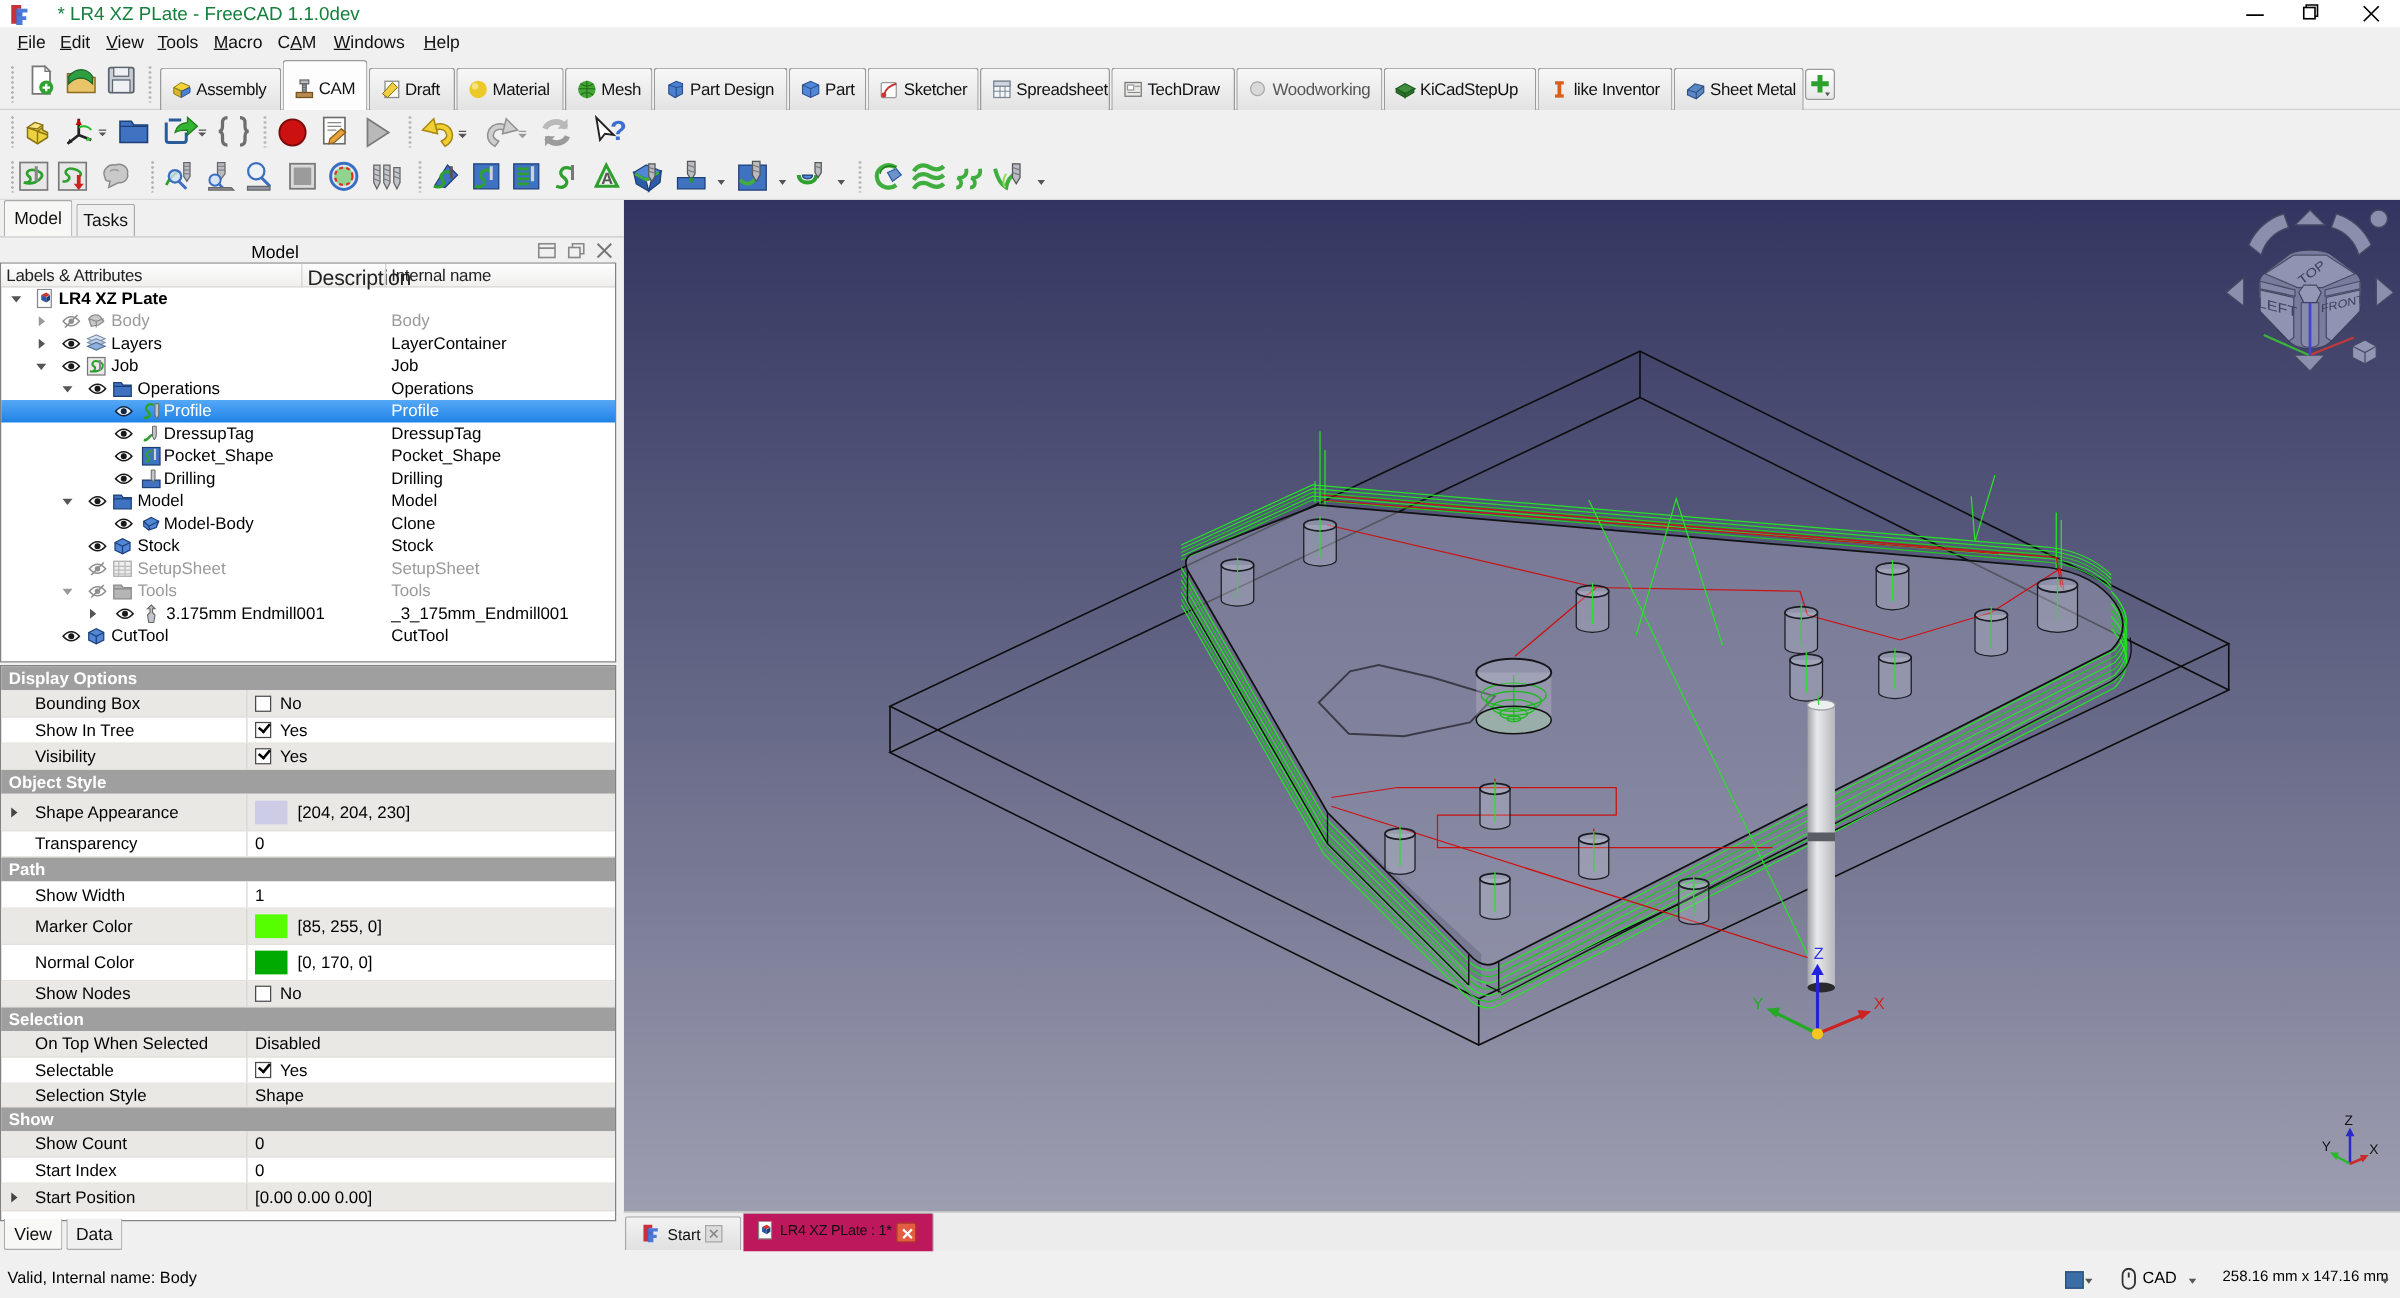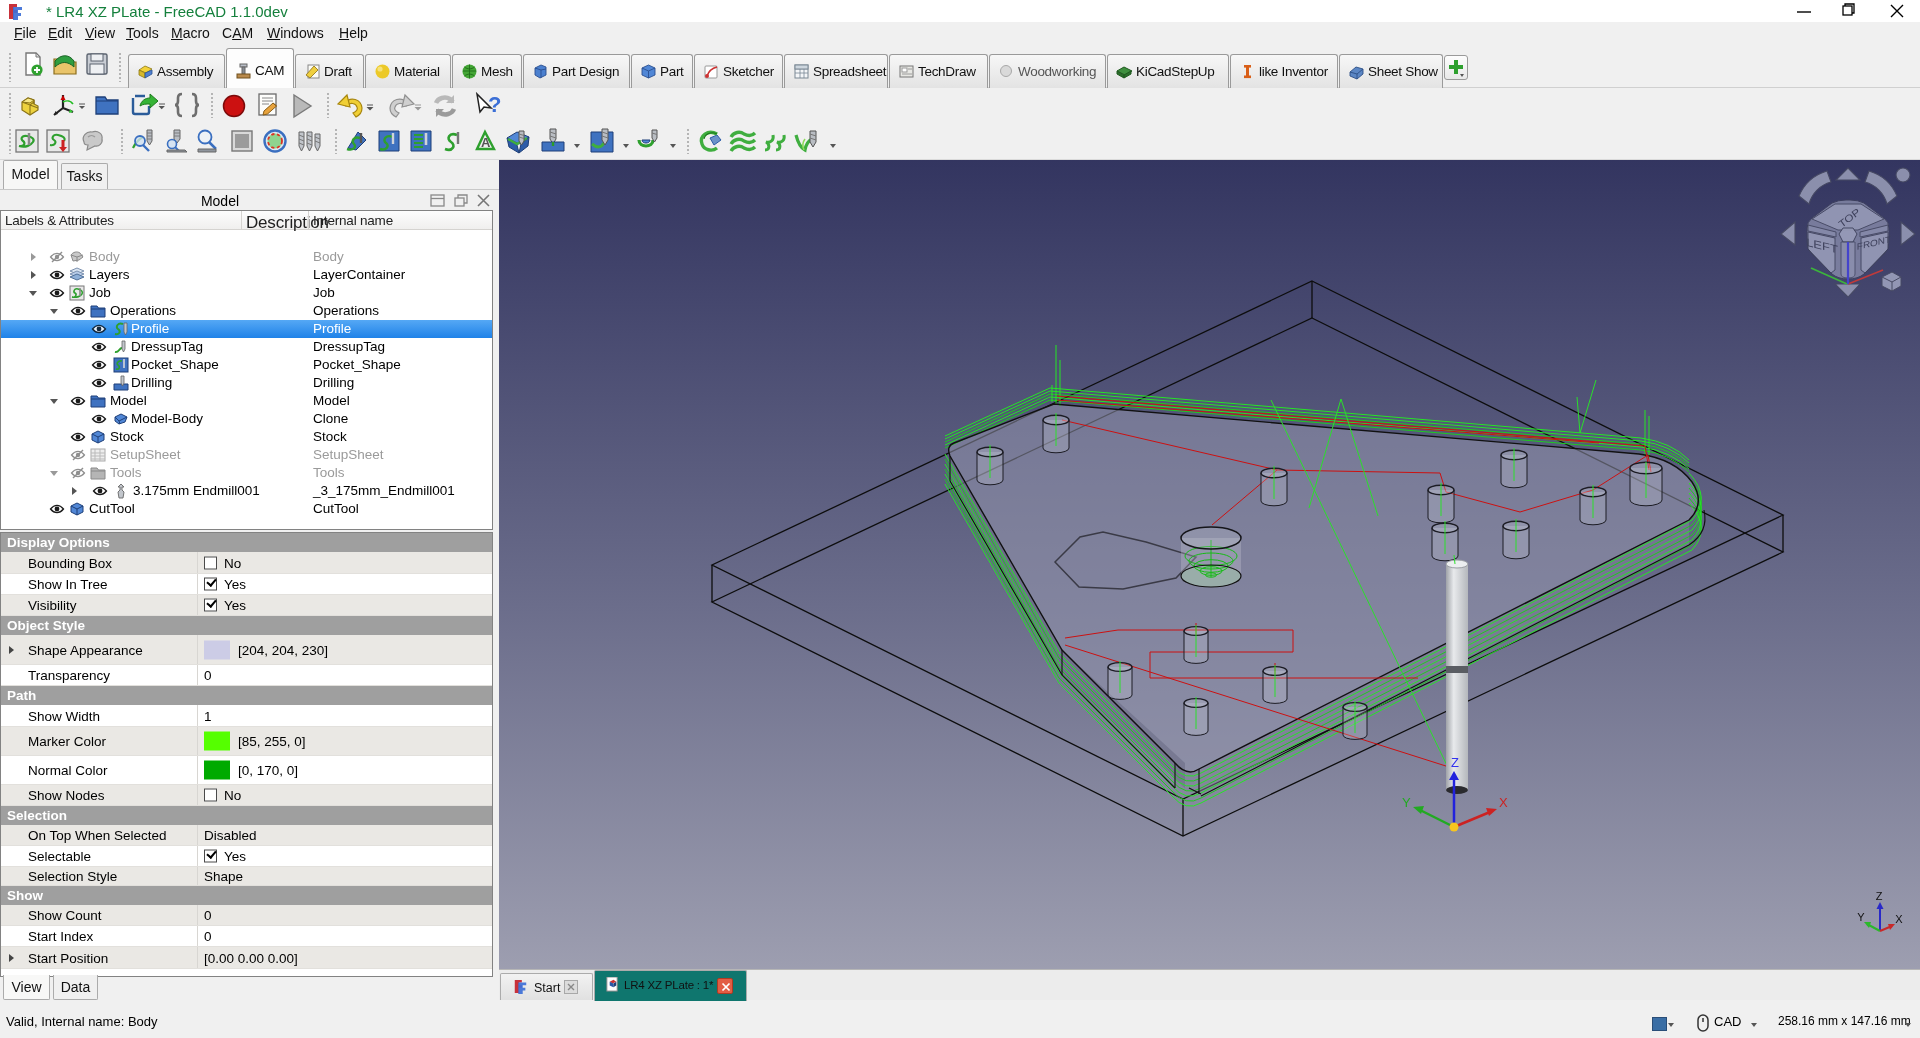--- a/index.html
+++ b/index.html
@@ -197,21 +197,21 @@
         <rect x="7" y="4" width="3" height="9" fill="#d95f18"></rect>
         <rect x="5" y="12.5" width="7" height="2.6" fill="#d95f18"></rect>
       </svg>
       <span class="lbl">like Inventor</span>
     </div>
  <div class="wbtab" style="left:1339px;width:104px">
       <svg class="wbicon" viewBox="0 0 17 17">
         <path d="M2 9l6-5 7 2v5l-6 5-7-3z" fill="#5b86c4" stroke="#2d4f86" stroke-width="0.9"></path>
         <path d="M2 9l7 2 6-5M9 11v5" stroke="#2d4f86" stroke-width="0.9" fill="none"></path>
       </svg>
-      <span class="lbl">Sheet Show</span>
+      <span class="lbl">Sheet Metal</span>
     </div>
  <div class="abs" style="left:1444px;top:9px;width:24px;height:25px;background:linear-gradient(#fdfdfd,#e8e8e8);border:1px solid #9a9a9a;border-radius:3px">
   <svg class="abs" style="left:3px;top:3px" width="16" height="16" viewBox="0 0 16 16">
         <path d="M8 1v14M1 8h14" stroke="#2ea02e" stroke-width="4"></path>
       </svg>
   <div class="dd" style="left:15px;top:18px;border-left-width:2.5px;border-right-width:2.5px;border-top-width:3px"></div>
  </div>
 </div>
 <div id="row2">
  <div class="grip" style="left:8px;top:4px;height:26px"></div>
@@ -433,20 +433,30 @@
  </div>
  <div id="treewrap">
   <div id="treehdr">
     <div class="abs" style="left:4px;top:2px;font-size:13.5px">Labels &amp; Attributes</div>
     <div class="abs" style="left:245px;top:2px;font-size:17px">Description</div>
     <div class="abs" style="left:312px;top:2px;font-size:13.5px">Internal name</div>
     <div class="abs" style="left:240px;top:0;width:1px;height:19px;background:#d5d3d0"></div>
     <div class="abs" style="left:307px;top:0;width:1px;height:19px;background:#d5d3d0"></div>
   </div>
 
+  <div class="treerow" style="top:19px">
+        <div class="arr down" style="left:8px;top:7px"></div>
+        <svg class="ticon" style="left:27px" viewBox="0 0 16 16">
+          <rect x="2" y="0.5" width="11" height="14.5" fill="#fdfdfd" stroke="#888"></rect>
+          <path d="M5 5l4-2 3 2-4 2z" fill="#c33"></path>
+          <path d="M5 5l4 2v4l-4-2z" fill="#2a57a8"></path>
+          <path d="M9 7l3-2v4l-3 2z" fill="#1e3f78"></path>
+        </svg>
+        <b style="position:absolute;left:46px;top:1px">LR4 XZ PLate</b>
+      </div>
   <div class="treerow hid" style="top:37px">
         <div class="arr right" style="left:30px;top:5px;border-left-color:#999"></div>
         <svg class="ticon" style="left:48px" viewBox="0 0 16 16">
           <path d="M1.5 8c4-4.8 9-4.8 13 0c-4 4.8-9 4.8-13 0z" fill="none" stroke="#8f8f8f" stroke-width="1.2"></path>
           <circle cx="8" cy="8" r="2.2" fill="#8f8f8f"></circle>
           <path d="M3 13L13 3" stroke="#8f8f8f" stroke-width="1.4"></path>
         </svg>
         <svg class="ticon" style="left:68px" viewBox="0 0 16 16">
           <path d="M2 6c2-3 6-4 9-2l3 4-4 3-6 1z" fill="#c9c9c9" stroke="#8a8a8a"></path>
           <path d="M2 6l6 2 6-2M8 8v5" stroke="#8a8a8a" fill="none"></path>
@@ -975,21 +985,21 @@
         <path d="M2 1h8v3h-3v3h3v3h-3v6h-5z" fill="#c8313b"></path>
         <path d="M6 4h9v3h-4v3h3v3h-3v4h-5z" fill="#3d6fd7" opacity="0.92"></path>
       </svg>
    <span class="abs" style="left:33px;top:7px;font-size:12.5px">Start</span>
    <div class="abs" style="left:63px;top:6px;width:14px;height:14px;background:#dcdcdc;border:1px solid #a8a8a8">
         <svg width="12" height="12" viewBox="0 0 12 12" style="margin:0px">
           <path d="M3 3l6 6M9 3l-6 6" stroke="#888" stroke-width="1.4"></path>
         </svg>
       </div>
  </div>
- <div class="mditab" style="left:95px;top:0px;width:153px;height:31px;background:#0f766e;border:1px solid #ababab;border-bottom:none;border-radius:2px 2px 0 0;z-index:2">
+ <div class="mditab" style="left:95px;top:0px;width:153px;height:31px;background:#be185d;border:1px solid #ababab;border-bottom:none;border-radius:2px 2px 0 0;z-index:2">
    <svg class="abs" style="left:10px;top:6px" width="15" height="15" viewBox="0 0 16 16">
         <rect x="2" y="0" width="11" height="15" fill="#fdfdfd" stroke="#888"></rect>
         <path d="M5 5l4-2 3 2-4 2z" fill="#c33"></path>
         <path d="M5 5l4 2v4l-4-2z" fill="#2a57a8"></path>
         <path d="M9 7l3-2v4l-3 2z" fill="#1e3f78"></path>
       </svg>
    <span class="abs" style="left:29px;top:8px;font-size:11.5px;letter-spacing:-0.2px">LR4 XZ PLate : 1*</span>
    <div class="abs" style="left:122px;top:7px;width:16px;height:16px;background:#e25d44;border:1px solid #b03a22;border-radius:2px">
         <svg width="16" height="16" viewBox="0 0 16 16">
           <path d="M4.5 4.5l7 7M11.5 4.5l-7 7" stroke="#fff" stroke-width="1.7"></path>

